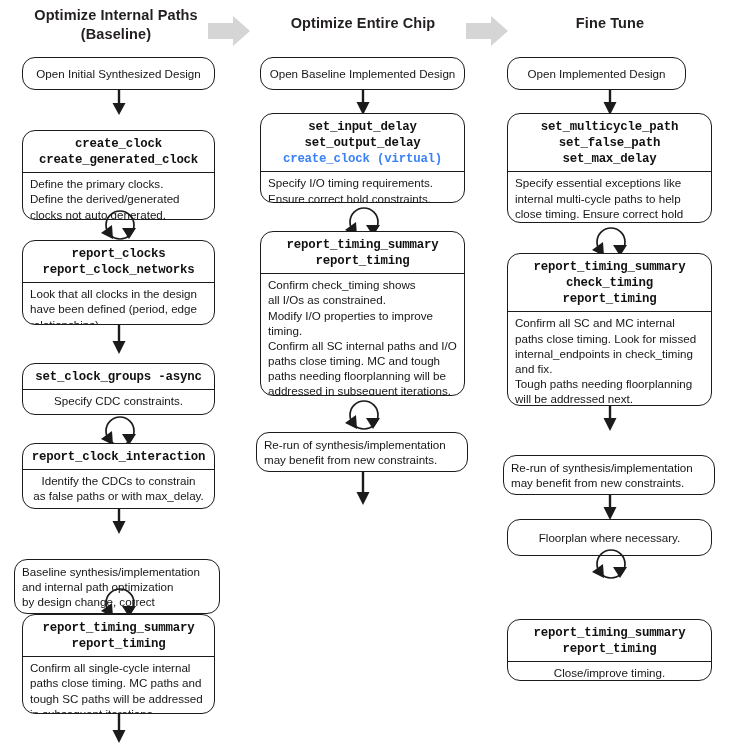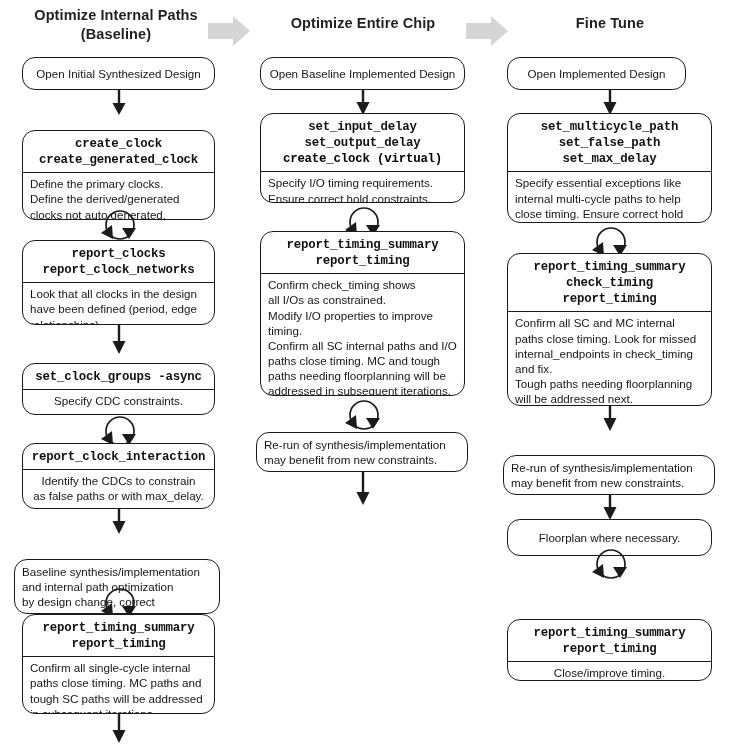--- a/index.html
+++ b/index.html
@@ -41,21 +41,21 @@
     font-family:"Liberation Mono","DejaVu Sans Mono",monospace;
     font-weight:bold;
     font-size:12.4px;
     line-height:1.30;
     text-align:center;
     padding:5px 4px 4px 4px;
     color:#111111;
     white-space:pre;
     letter-spacing:-0.2px;
   }
-  .node .cmd .dim{color:#000000;font-weight:bold;}
+  .node .cmd .dim{color:#3b82f6;font-weight:bold;}
   .node .divider{height:0;border-top:1.4px solid #1b1b1b;}
   .node .desc{
     font-size:11.6px;
     line-height:1.305;
     padding:3px 7px 4px 7px;
     color:#161616;
   }
   .node .desc.center{text-align:center;}
   .node .desc.left{text-align:left;}
   .node.plain .desc{padding:4px 7px 4px 7px;}

